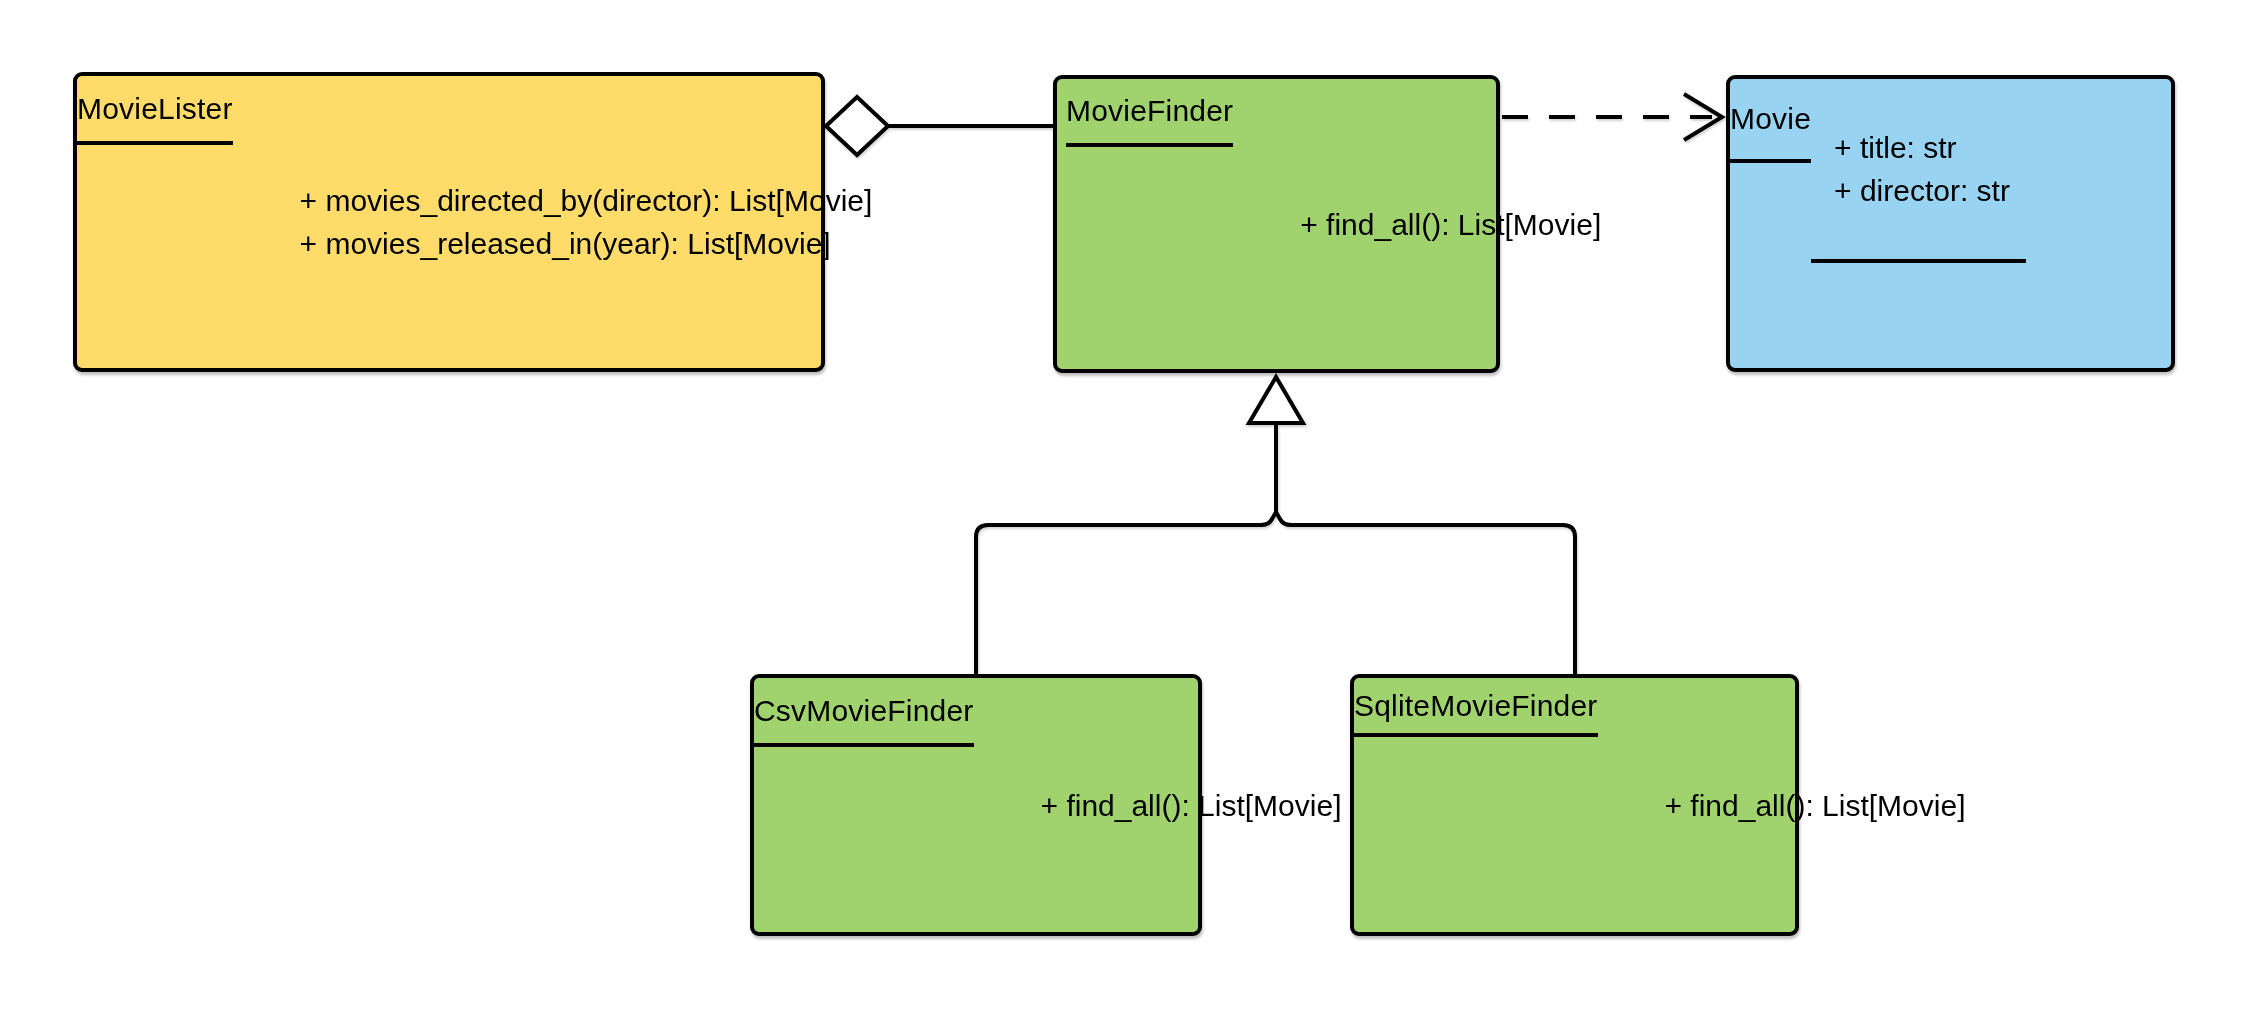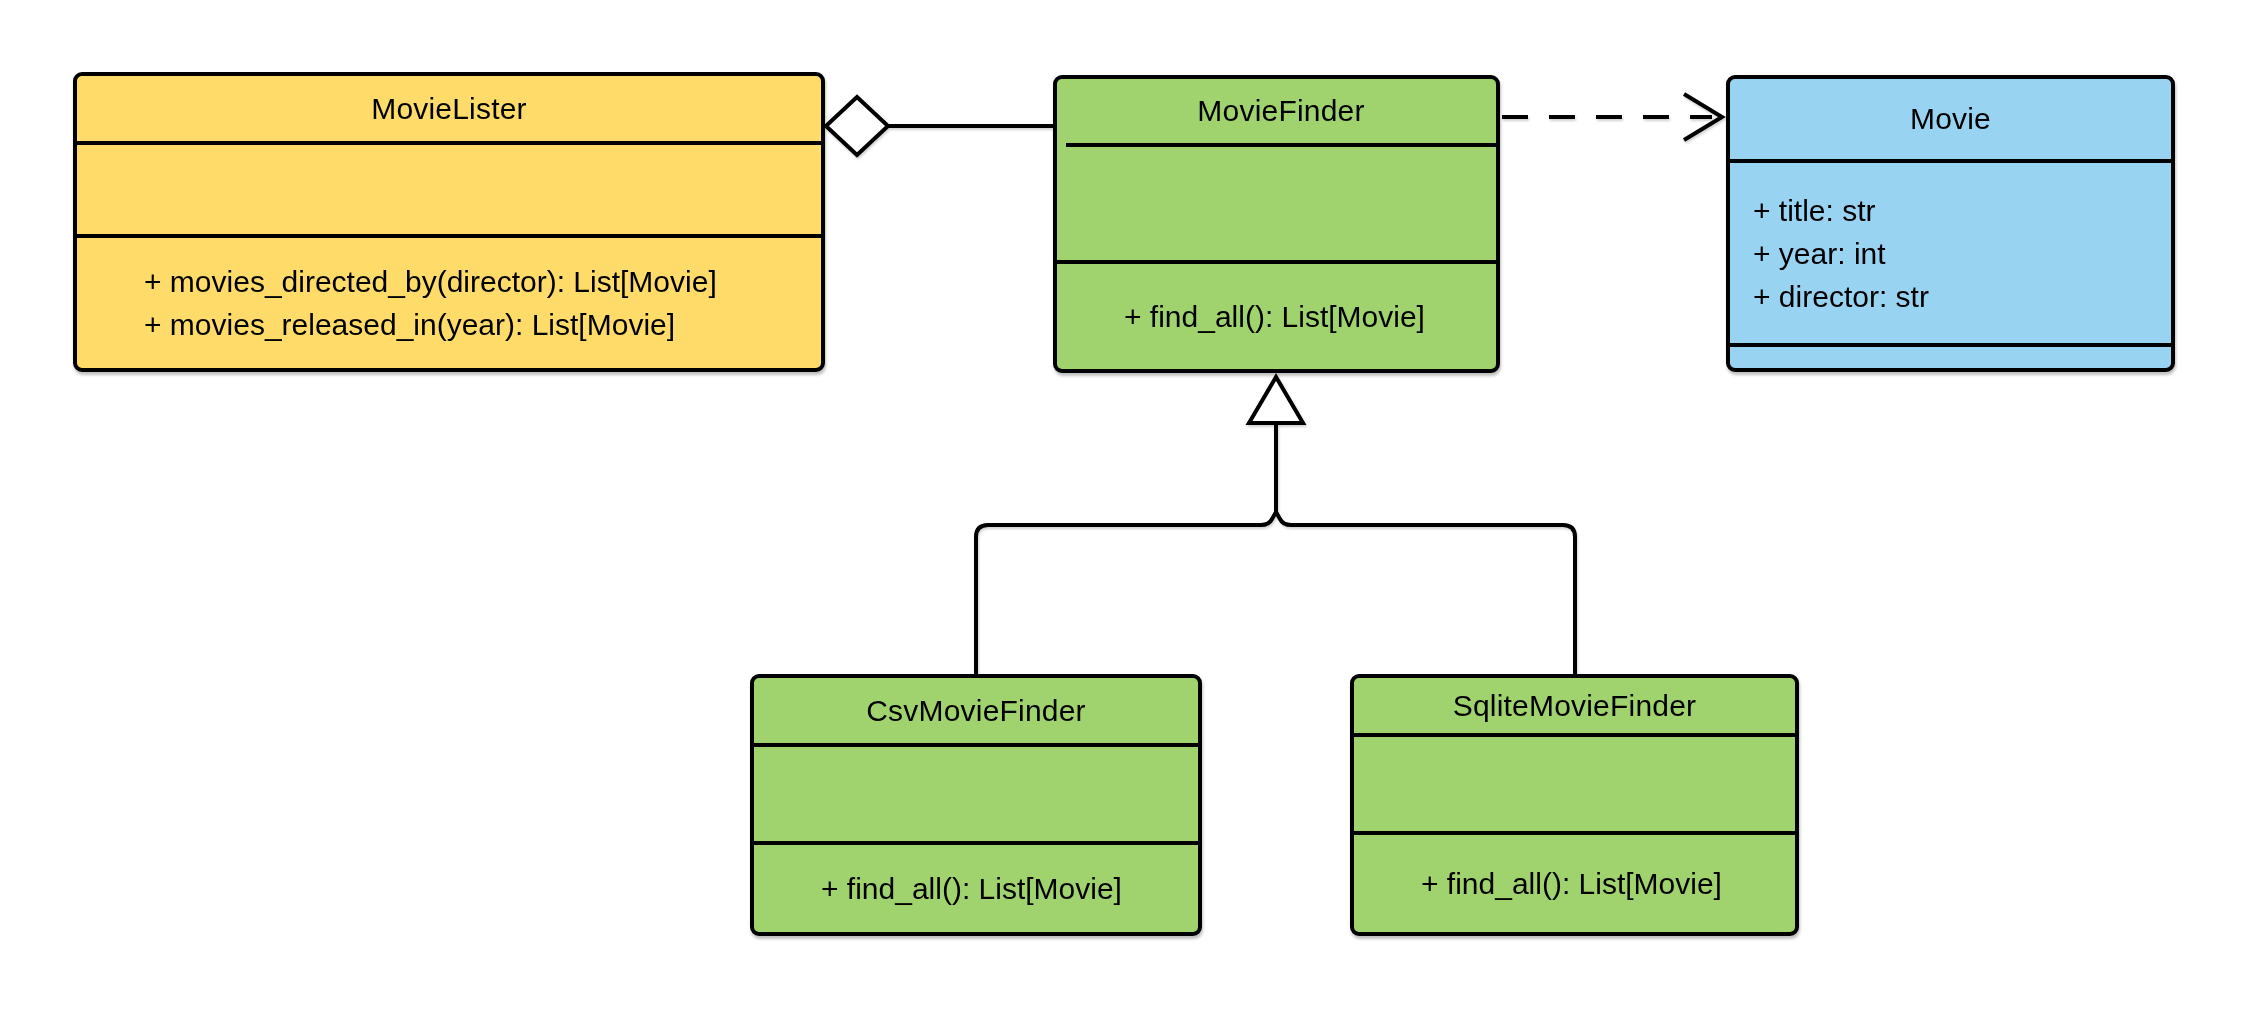--- a/index.html
+++ b/index.html
@@ -38,21 +38,21 @@
   .connectors line.dashed {
     stroke-dasharray: 26 21;
   }
   .class-node {
     position: absolute;
     box-sizing: border-box;
     border: 4px solid #000000;
     border-radius: 9px;
     box-shadow: 1px 3px 3px rgba(0,0,0,0.25);
     display: flex;
-    flex-direction: column;
+    flex-direction: row;
   }
   .sec {
     box-sizing: border-box;
     flex: 0 0 auto;
   }
   .sec.divided {
     border-bottom: 4px solid #000000;
   }
   .sec.title {
     display: flex;
@@ -121,21 +121,20 @@
       <div class="member">+ find_all(): List[Movie]</div>
     </div>
   </div>
 
   <div class="class-node" style="left: 1726px; top: 75px; width: 449px; height: 297px; background-color: rgb(153, 211, 242);">
     <div class="sec title divided" style="height:84px;">
       <span>Movie</span>
     </div>
     <div class="sec members divided" style="height:184px;">
       <div class="member">+ title: str</div>
-      <div class="member">+ year: int</div>
       <div class="member">+ director: str</div>
     </div>
     <div class="sec fill"></div>
   </div>
 
   <div class="class-node" style="left: 750px; top: 674px; width: 452px; height: 262px; background-color: rgb(160, 211, 110);">
     <div class="sec title divided" style="height:69px;">
       <span>CsvMovieFinder</span>
     </div>
     <div class="sec divided" style="height:98px;"></div>

